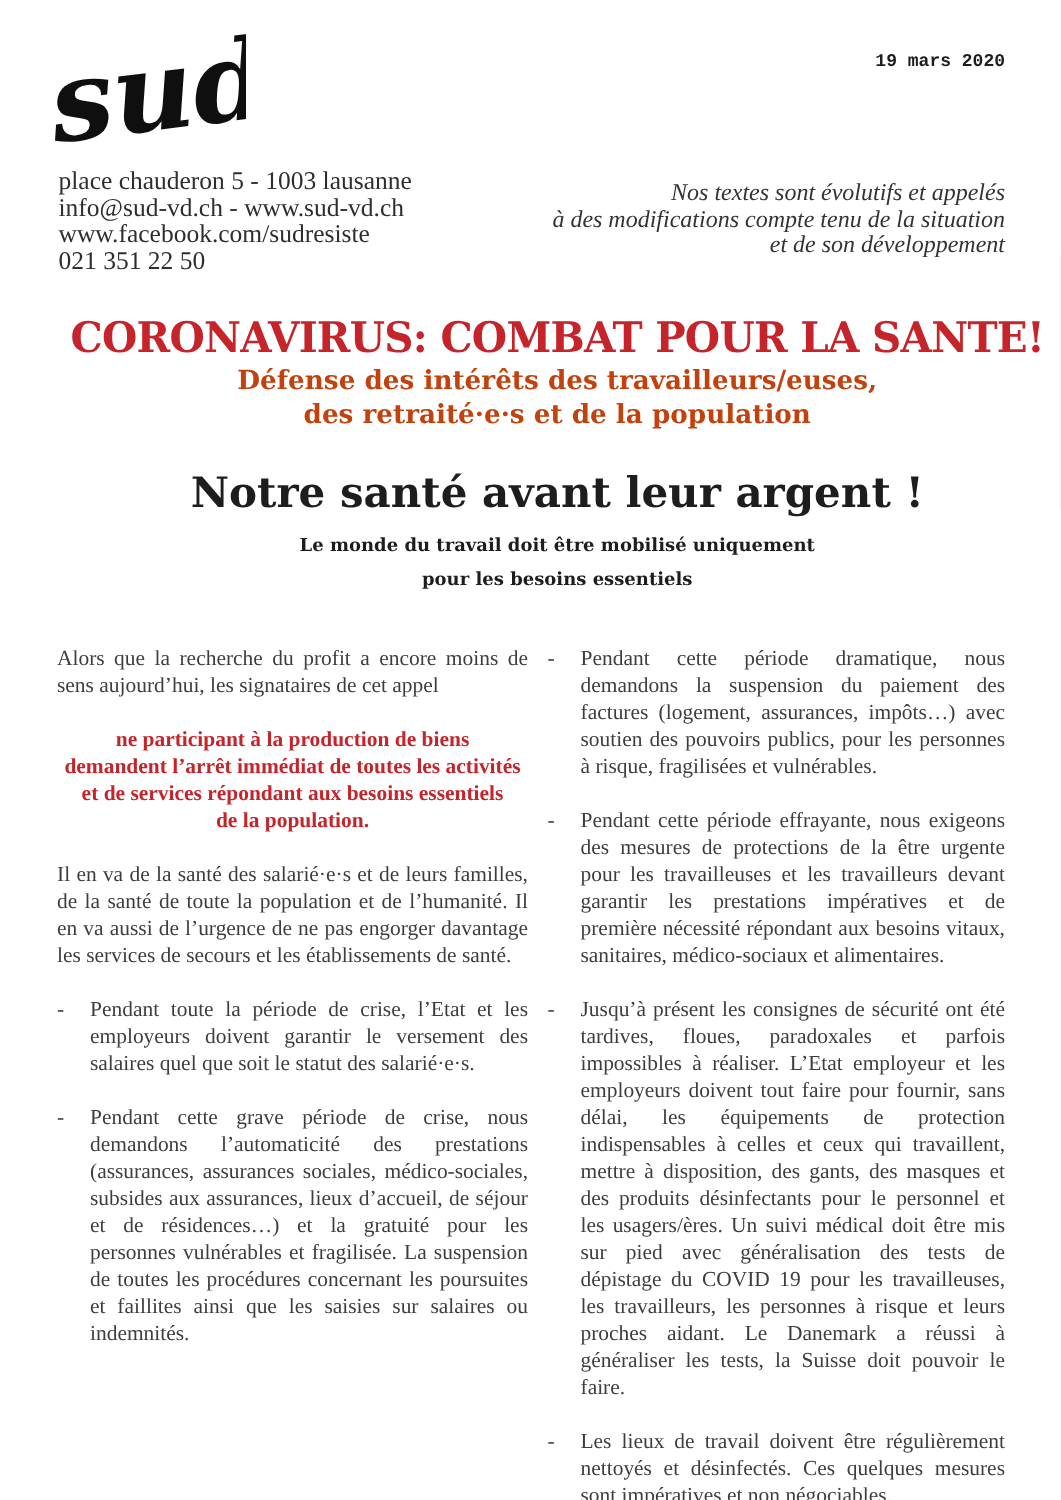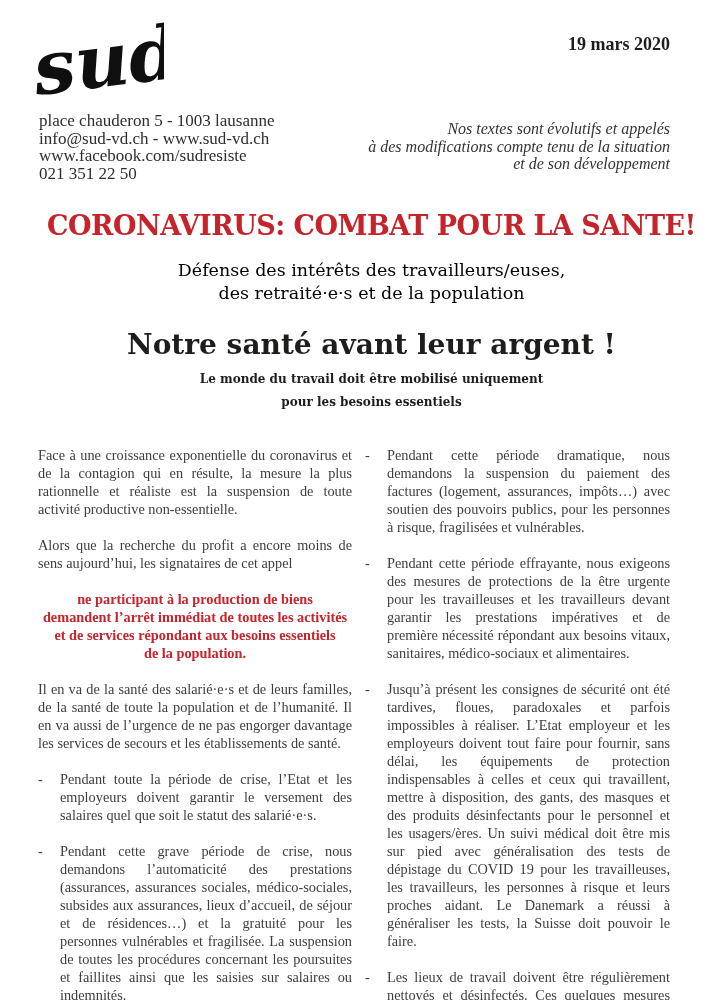--- a/index.html
+++ b/index.html
@@ -13,44 +13,44 @@
     overflow:hidden;
     box-sizing:border-box;
   }
   
   .header{position:relative;height:196px;}
   .logo{
     position:absolute;left:34px;top:18px;width:130px;height:100px;
   }
   .date{
     position:absolute;right:37px;top:34px;
-    font-family:Liberation Serif, serif;
-    font-weight:bold;font-size:18px;color:#1d1d1b;
+    font-family:Liberation Mono, monospace;
+    font-weight:bold;font-size:12px;color:#1d1d1b;
   }
   .contact{
     position:absolute;left:39px;top:112px;
     font-size:17px;line-height:17.5px;color:#2e2e2e;
   }
   .note{
     position:absolute;right:37px;top:120px;
     font-style:italic;font-size:16px;line-height:17.5px;
     text-align:right;color:#333333;
   }
   
   .titles{text-align:center;padding-left:36px;}
   .title-main{
     margin-top:14px;
     font-family:"DejaVu Serif", serif;
     font-weight:bold;font-size:27px;letter-spacing:-0.5px;
     transform:scaleY(1.04);
   }
   .title-sub1{
-    margin-top:18px;
+    margin-top:2px;
     font-family:"DejaVu Serif", serif;
-    font-weight:normal;font-size:17.5px;line-height:23px;color:#000000;
+    font-weight:bold;font-size:17.5px;line-height:23px;color:#c2410c;
   }
   .title-secondary{
     margin-top:23px;
     font-family:"DejaVu Serif", serif;
     font-weight:bold;font-size:28px;color:#1d1d1b;
   }
   .title-sub2{
     margin-top:7px;
     font-family:"DejaVu Serif", serif;
     font-weight:bold;font-size:12px;line-height:23px;color:#1d1d1b;
@@ -109,21 +109,20 @@
     <div class="title-secondary">Notre santé avant leur argent !</div>
     <div class="title-sub2">
       <div>Le monde du travail doit être mobilisé uniquement</div>
       <div>pour les besoins essentiels</div>
     </div>
   </div>
 
   <div class="columns">
 
     <div class="col col-left" style="color: rgb(61, 61, 61);">
-      <p class="para">Face à une croissance exponentielle du coronavirus et de la contagion qui en résulte, la mesure la plus rationnelle et réaliste est la suspension de toute activité productive non-essentielle.</p>
       <p class="para">Alors que la recherche du profit a encore moins de sens aujourd’hui, les signataires de cet appel</p>
       <div class="statement" style="color: rgb(197, 36, 43);">
         <div>ne participant à la production de biens</div>
         <div>demandent l’arrêt immédiat de toutes les activités</div>
         <div>et de services répondant aux besoins essentiels</div>
         <div>de la population.</div>
       </div>
       <p class="para">Il en va de la santé des salarié·e·s et de leurs familles, de la santé de toute la population et de l’humanité. Il en va aussi de l’urgence de ne pas engorger davantage les services de secours et les établissements de santé.</p>
       <div class="bullet">
         <span class="dash">-</span>

